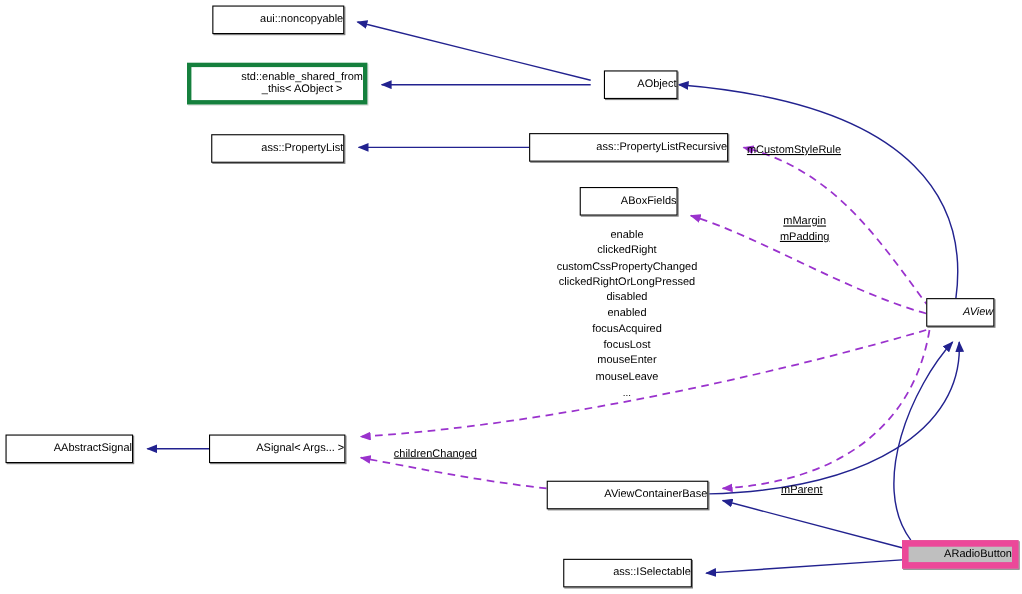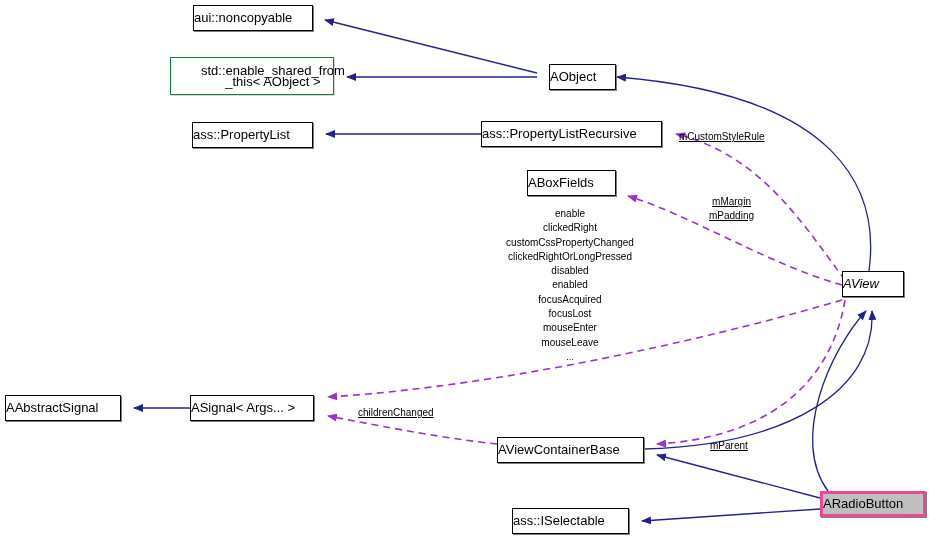--- a/index.html
+++ b/index.html
@@ -22,39 +22,39 @@
     top: 0;
     width: 929px;
     height: 540px;
     pointer-events: none;
   }
   .node {
     position: absolute;
     box-sizing: border-box;
     display: flex;
     align-items: center;
-    justify-content: flex-start;
+    justify-content: flex-end;
     text-align: center;
-    font-size: 13px;
+    font-size: 10px;
     line-height: 11.5px;
     color: #000000;
     background: #ffffff;
     border: 1px solid #000000;
     box-shadow: 1px 1px 0 #7f7f7f;
     white-space: pre;
     z-index: 3;
   }
   .node.faded {
-    border: 1px solid #15803d;
+    border: 4px solid #15803d;
     box-shadow: 1px 1px 0 #d7d7d7;
     padding-left: 30px;
   }
   .node.highlight {
     background: #bfbfbf;
-    border: 3px solid #ec4899;
+    border: 6px solid #ec4899;
     box-shadow: 1px 1px 0 #7f7f7f;
   }
   .edge-label {
     position: absolute;
     font-size: 10px;
     line-height: 14px;
     color: #000000;
     white-space: pre;
     text-align: center;
     z-index: 2;

